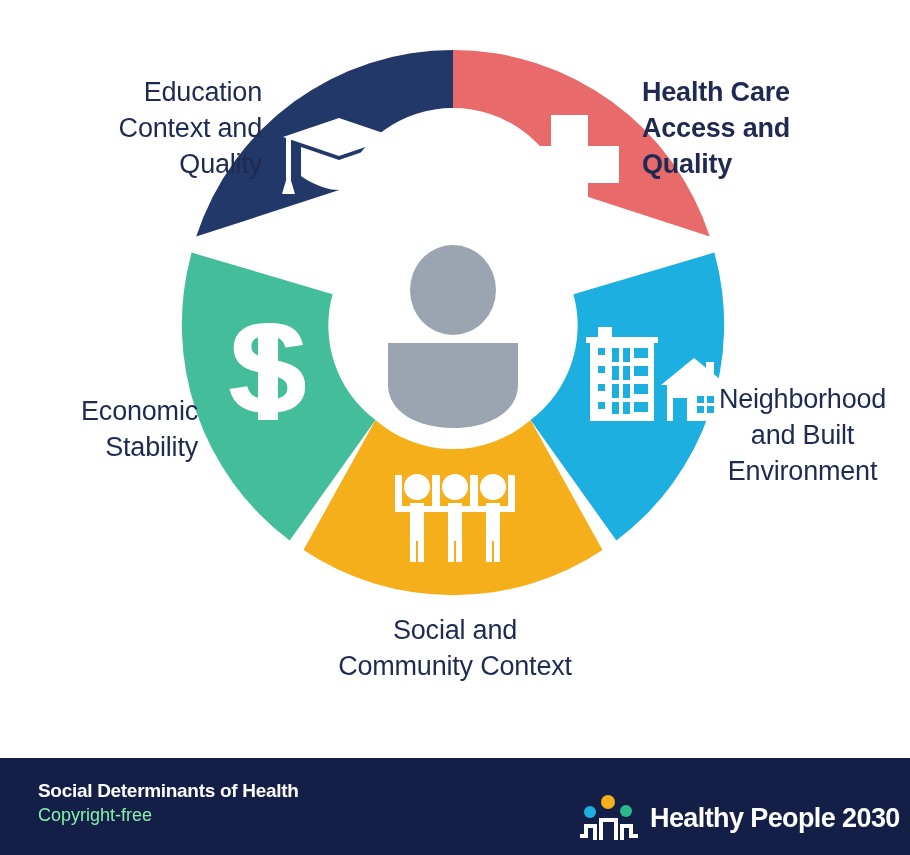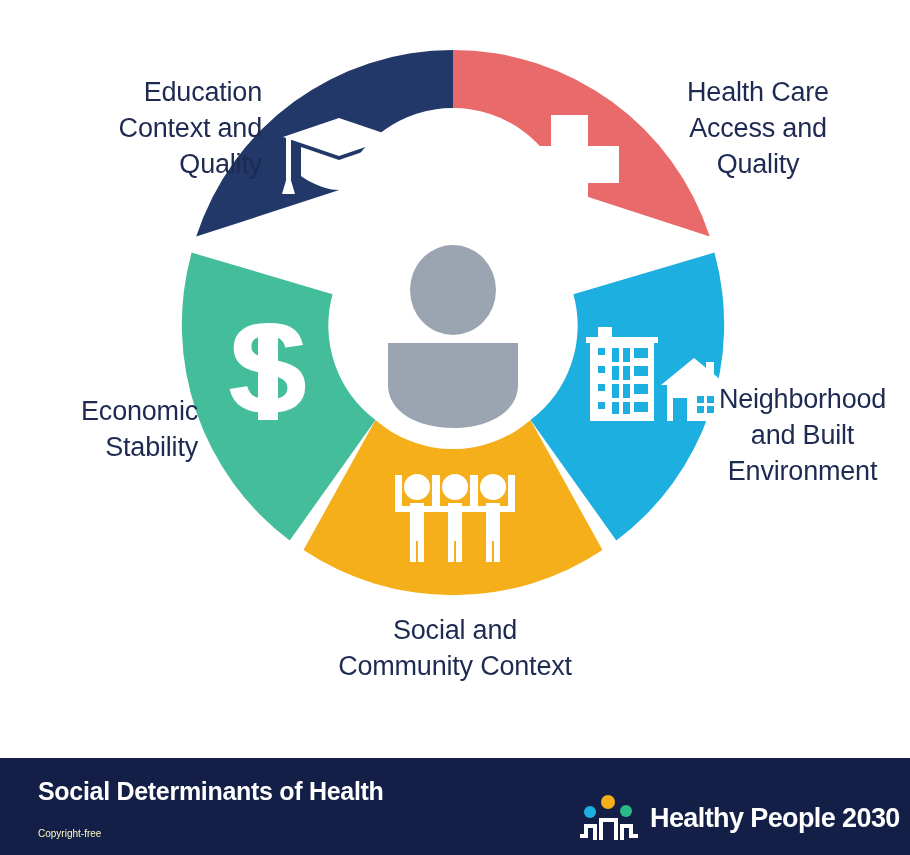--- a/index.html
+++ b/index.html
@@ -46,22 +46,22 @@
   }
   .label-education {
     right: 648px;
     top: 74px;
     text-align: right;
     width: 230px;
   }
   .label-healthcare {
     left: 642px;
     top: 74px;
-    text-align: center;
     width: 232px;
+    font-weight: bold;
   }
   .label-neighborhood {
     left: 700px;
     top: 381px;
     text-align: center;
     width: 205px;
   }
   .label-social {
     left: 290px;
     top: 612px;
@@ -85,32 +85,32 @@
     background: #131F46;
   }
   #footer-left {
     position: absolute;
     left: 38px;
     top: 20px;
   }
   #footer-title {
     color: #ffffff;
     font-family: "Liberation Sans", sans-serif;
-    font-size: 25px;
+    font-size: 19px;
     font-weight: bold;
     letter-spacing: -0.3px;
     line-height: 26px;
   }
   #footer-subtitle {
-    color: #fef9c3;
-    font-family: "Liberation Sans", sans-serif;
-    font-size: 10px;
+    color: #86efac;
+    font-family: "Liberation Sans", sans-serif;
+    font-size: 18px;
     font-weight: 400;
     line-height: 18px;
-    margin-top: 21px;
+    margin-top: 2px;
   }
   #footer-brand {
     position: absolute;
     left: 578px;
     top: 34px;
     display: flex;
     align-items: center;
     gap: 10px;
   }
   #brand-wordmark {

